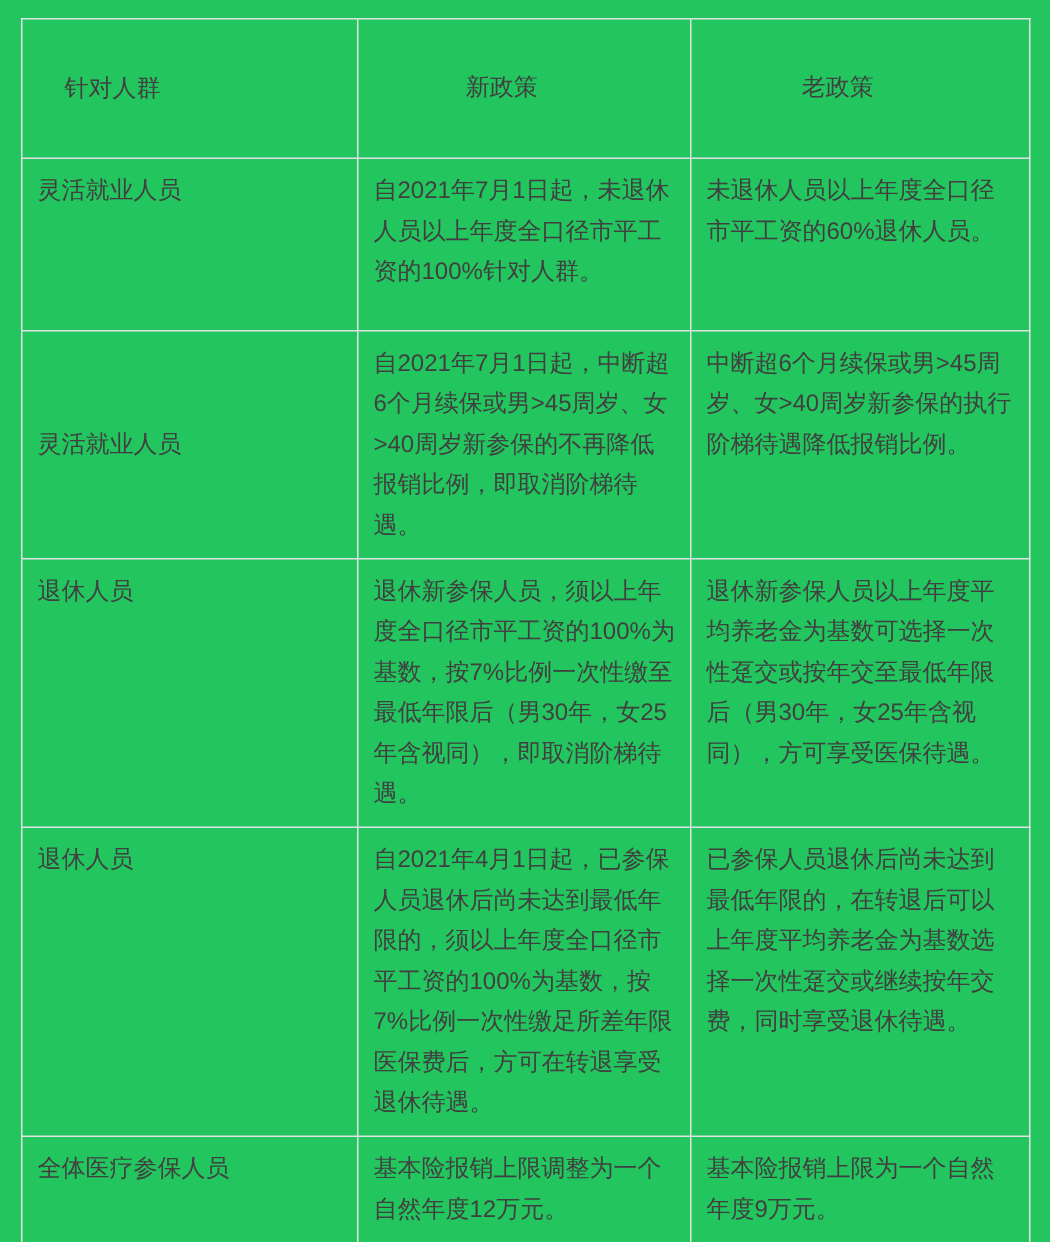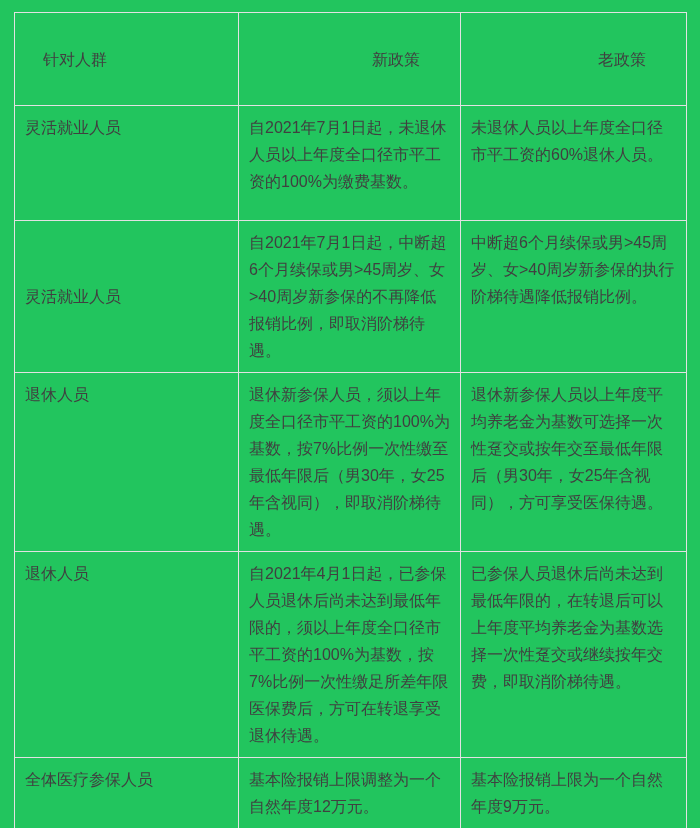--- a/index.html
+++ b/index.html
@@ -36,21 +36,21 @@
     padding: 8px 8px 8px 10px;
     font-weight: normal;
     text-align: left;
     word-break: break-all;
   }
   thead th {
     height: 93px;
     vertical-align: middle;
   }
   th.hd-group { padding-left: 28px; }
-  th.hd-new, th.hd-old { text-align: right; padding-right: 40px; }
+  th.hd-new, th.hd-old { text-align: center; padding-right: 40px; font-family: Liberation Mono, monospace; }
   tr.row-1 td { height: 115px; }
   tr.row-2 td { height: 138px; }
   tr.row-3 td { height: 170px; }
   tr.row-4 td { height: 190px; }
   tr.row-5 td { height: 105px; }
   td.cell-middle { vertical-align: middle; }
 </style>
 </head>
 <body>
 
@@ -64,37 +64,37 @@
     <thead>
       <tr>
         <th class="hd-group">针对人群</th>
         <th class="hd-new">新政策</th>
         <th class="hd-old">老政策</th>
       </tr>
     </thead>
     <tbody>
       <tr class="row-1">
         <td>灵活就业人员</td>
-        <td>自2021年7月1日起，未退休人员以上年度全口径市平工资的100%为缴费基数。</td>
+        <td>自2021年7月1日起，未退休人员以上年度全口径市平工资的100%针对人群。</td>
         <td>未退休人员以上年度全口径市平工资的60%退休人员。</td>
       </tr>
       <tr class="row-2">
         <td class="cell-middle">灵活就业人员</td>
         <td>自2021年7月1日起，中断超6个月续保或男&gt;45周岁、女&gt;40周岁新参保的不再降低报销比例，即取消阶梯待遇。</td>
         <td>中断超6个月续保或男&gt;45周岁、女&gt;40周岁新参保的执行阶梯待遇降低报销比例。</td>
       </tr>
       <tr class="row-3">
         <td>退休人员</td>
         <td>退休新参保人员，须以上年度全口径市平工资的100%为基数，按7%比例一次性缴至最低年限后（男30年，女25年含视同），即取消阶梯待遇。</td>
         <td>退休新参保人员以上年度平均养老金为基数可选择一次性趸交或按年交至最低年限后（男30年，女25年含视同），方可享受医保待遇。</td>
       </tr>
       <tr class="row-4">
         <td>退休人员</td>
         <td>自2021年4月1日起，已参保人员退休后尚未达到最低年限的，须以上年度全口径市平工资的100%为基数，按7%比例一次性缴足所差年限医保费后，方可在转退享受退休待遇。</td>
-        <td>已参保人员退休后尚未达到最低年限的，在转退后可以上年度平均养老金为基数选择一次性趸交或继续按年交费，即取消阶梯待遇。</td>
+        <td>已参保人员退休后尚未达到最低年限的，在转退后可以上年度平均养老金为基数选择一次性趸交或继续按年交费，同时享受退休待遇。</td>
       </tr>
       <tr class="row-5">
         <td>全体医疗参保人员</td>
         <td>基本险报销上限调整为一个自然年度12万元。</td>
         <td>基本险报销上限为一个自然年度9万元。</td>
       </tr>
     </tbody>
   </table>
 </div>
 

